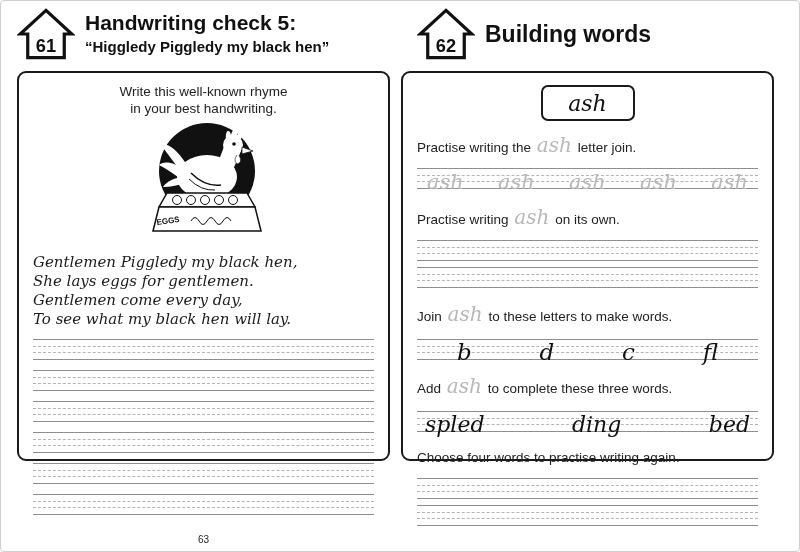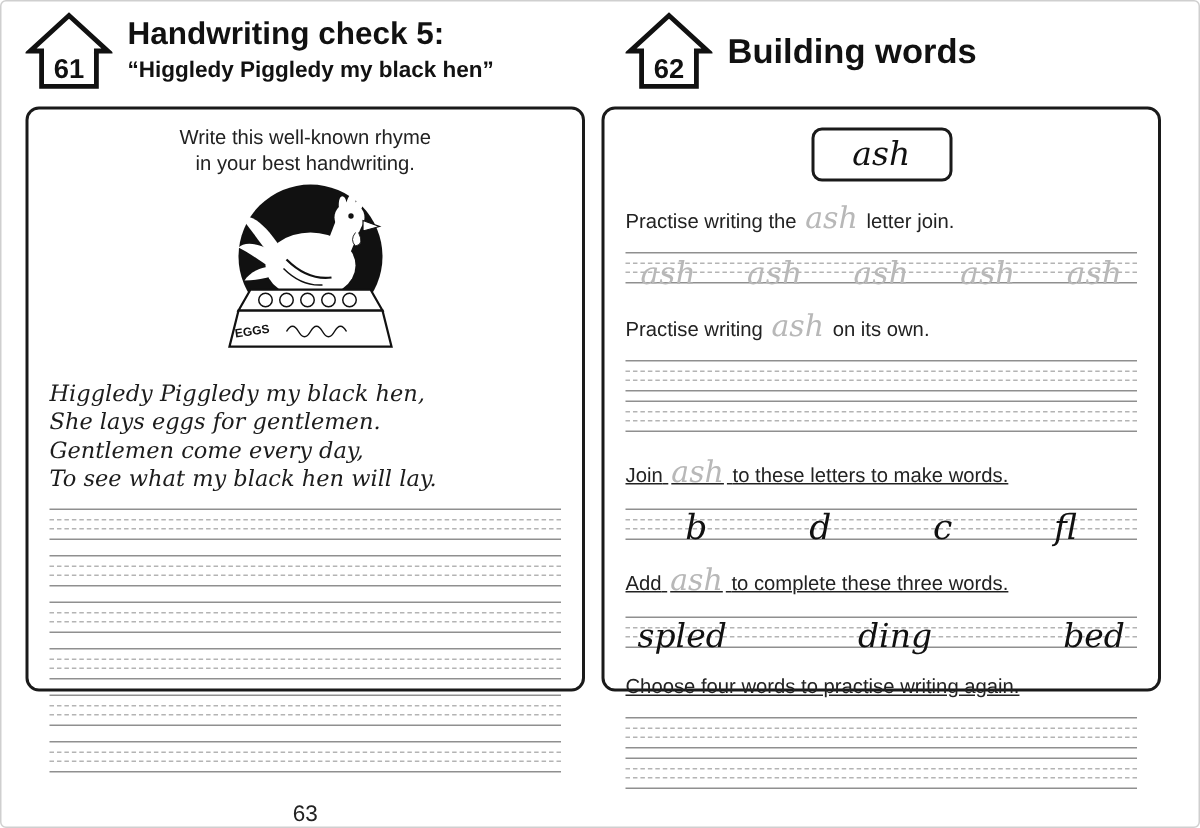--- a/index.html
+++ b/index.html
@@ -37,35 +37,35 @@
                 justify-content:space-between; }
   .rule { height:0; border-top:1px solid #8f8f8f; }
   .rule.dashed { border-top:1px dashed #b4b4b4; }
 
   
   .keyword-box { width:94px; height:36px; border:2px solid #1a1a1a; border-radius:7px;
                  margin:2px auto 0 auto; display:flex; align-items:center; justify-content:center; }
   .script { font-family:"DejaVu Serif", serif; font-style:italic; }
   .keyword-box .kw { font-size:22px; color:#111; }
   .prompt { font-size:13.5px; color:#222; line-height:24px; white-space:nowrap; }
-  .mt12 { margin-top:12px; } .mt14 { margin-top:14px;text-decoration:underline; } .mt16 { margin-top:16px; }
+  .mt12 { margin-top:12px; } .mt14 { margin-top:14px; } .mt16 { margin-top:16px; }
   .mt8 { margin-top:8px; } .mt10 { margin-top:10px; } .mt6 { margin-top:6px; }
   .gray-word { font-family:"DejaVu Serif", serif; font-style:italic; font-size:20px;
                color:#b8b8b8; padding:0 2px; }
 
   .overlay { position:absolute; left:6px; right:6px; bottom:-5px; display:flex; align-items:baseline; line-height:1; }
   .overlay.traced { justify-content:space-between; color:#b8b8b8;
                     font:italic 21px "DejaVu Serif", serif; padding:0 4px; }
   .overlay.joins { justify-content:space-around; color:#111;
                    font:italic 23px "DejaVu Serif", serif; }
   .overlay.frags { justify-content:space-between; color:#111;
                    font:italic 22px "DejaVu Serif", serif; padding:0 2px; }
   .frag-group { display:flex; }
 
-  .pagenum { position:absolute; top:533px; width:373px; text-align:center; font-size:15px; color:#222; }
+  .pagenum { position:absolute; top:533px; width:373px; text-align:center; font-size:10px; color:#222; }
   .pagenum-left { left:16px; }
   .pagenum-right { left:412px; }
 </style>
 </head>
 <body>
 
 <div class="sheet">
 
   <svg class="house house-left" viewBox="0 0 54 50">
     <polygon points="27,3 51,25 44,25 44,47 10,47 10,25 3,25" fill="#fff" stroke="#111" stroke-width="3"></polygon>
@@ -114,21 +114,21 @@
           <circle cx="104" cy="79" r="4.5"></circle>
         </g>
 
         <polygon points="24,110 30,86 126,86 132,110" fill="#fff" stroke="#111" stroke-width="1.5"></polygon>
         <text x="28" y="104" font-size="8" font-weight="bold" transform="rotate(-8 28 104)" font-family="Liberation Sans, sans-serif" fill="#111">EGGS</text>
         <path d="M62,100 q4,-7 8,0 q4,7 8,0 q4,-7 8,0 q4,7 8,0 q4,-7 8,0" stroke="#111" stroke-width="1" fill="none"></path>
       </svg>
     </div>
 
     <div class="rhyme">
-      <div>Higgledy Piggledy my black hen,</div>
+      <div>Gentlemen Piggledy my black hen,</div>
       <div>She lays eggs for gentlemen.</div>
       <div>Gentlemen come every day,</div>
       <div>To see what my black hen will lay.</div>
     </div>
 
     <div class="lines-stack">
       <div class="rule-group">
         <div class="rule"></div>
           <div class="rule dashed"></div>
         <div class="rule dashed"></div>

